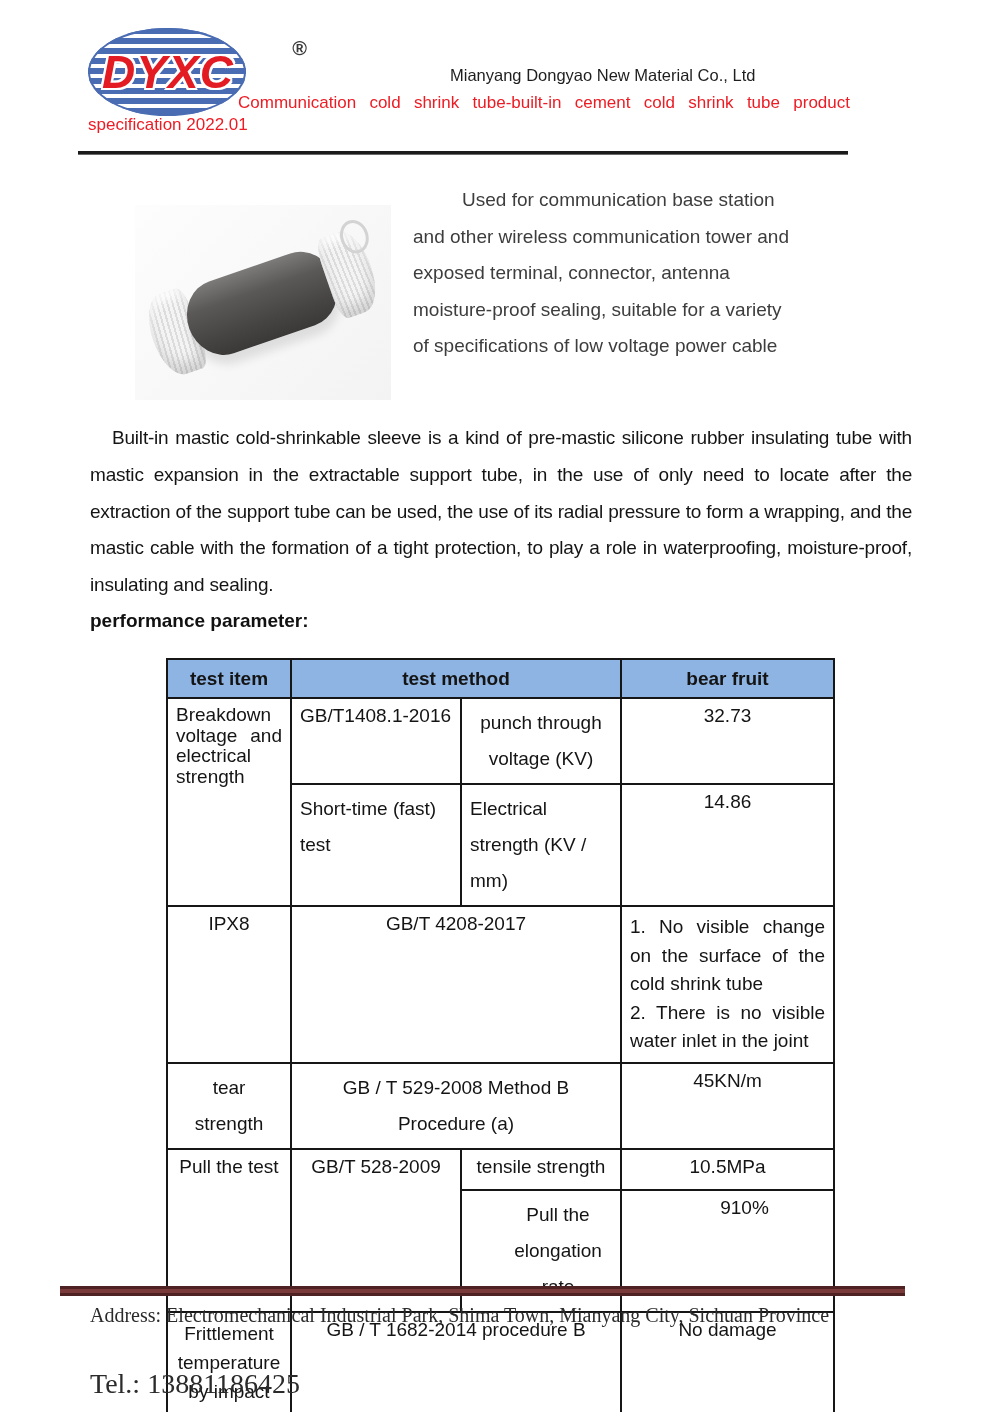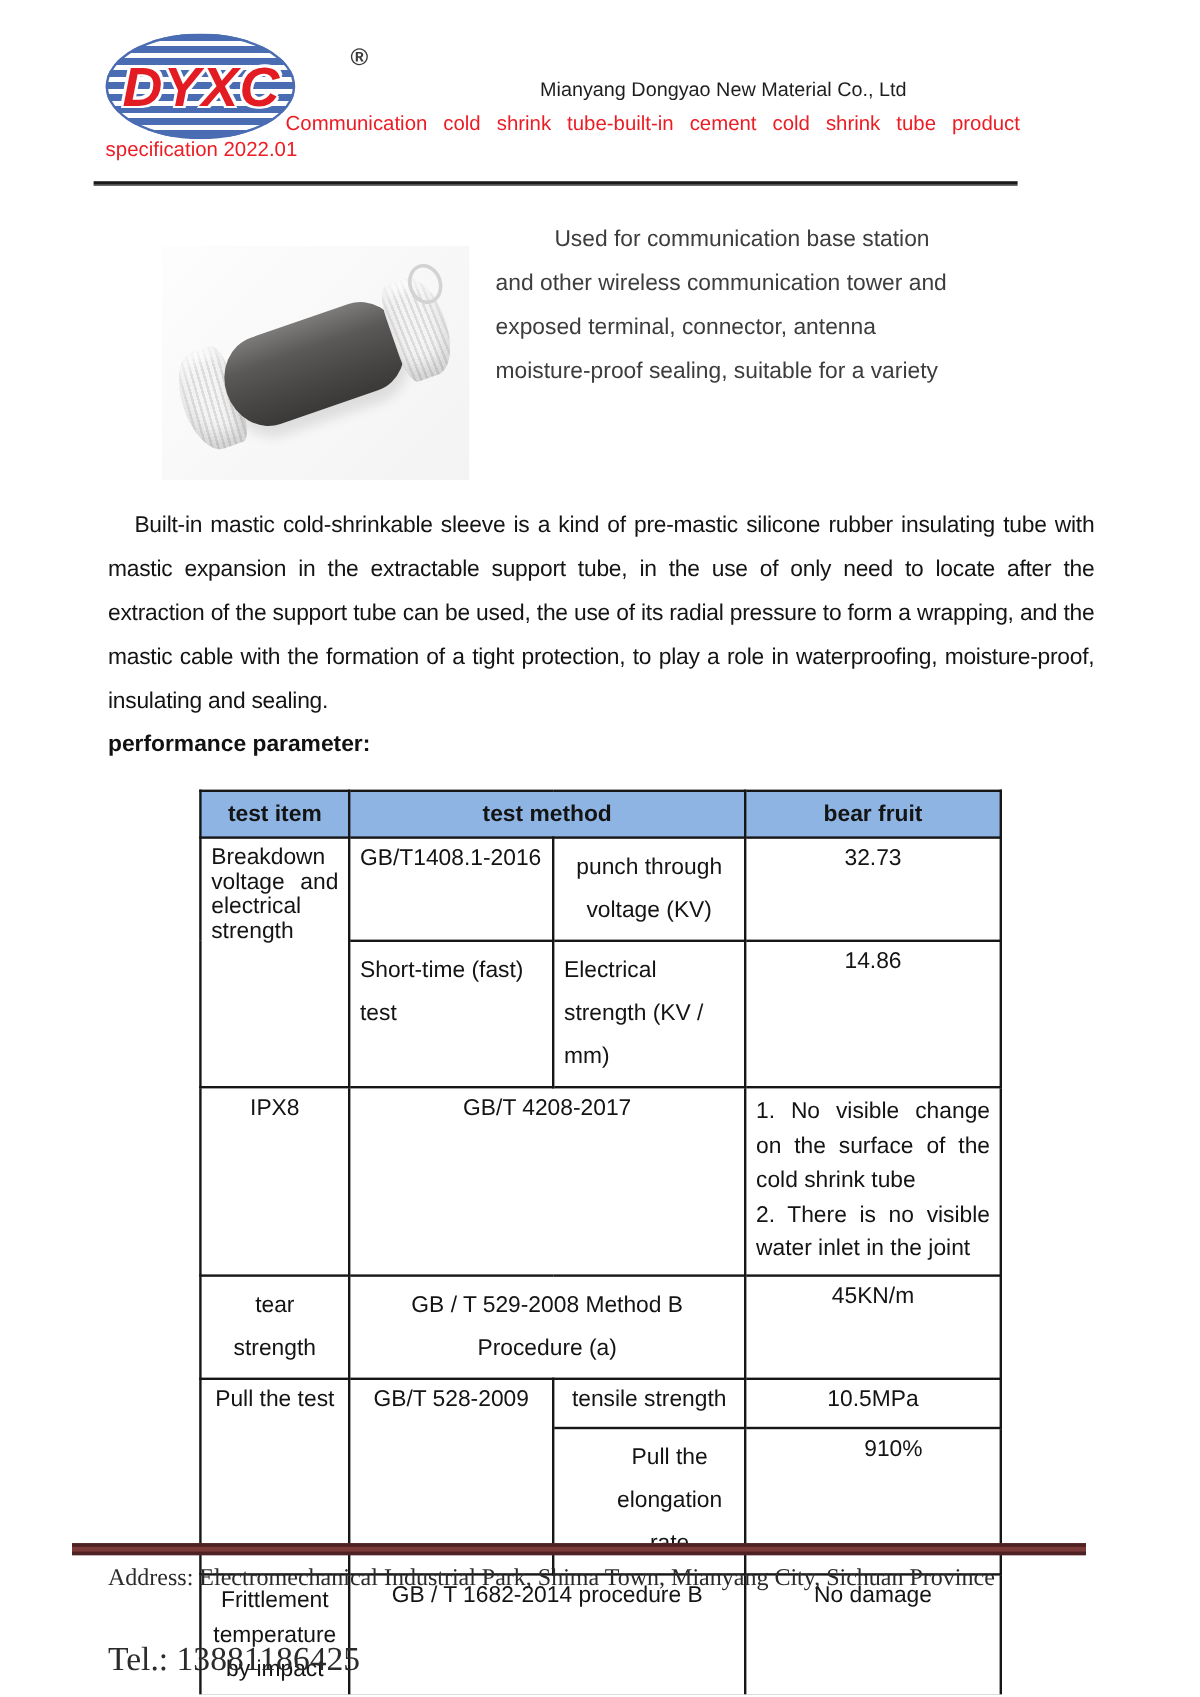--- a/index.html
+++ b/index.html
@@ -144,20 +144,21 @@
       <div class="tube-body"></div>
       <div class="tube-cap-right"></div>
       <div class="tube-ring"></div>
     </div>
   </div>
   <div class="usage">
     <div class="uline">Used for communication base station</div>
     <div class="uline">and other wireless communication tower and</div>
     <div class="uline">exposed terminal, connector, antenna</div>
     <div class="uline">moisture-proof sealing, suitable for a variety</div>
+    <div class="uline">of specifications of low voltage power cable</div>
   </div>
 
   <p class="description">Built-in mastic cold-shrinkable sleeve is a kind of pre-mastic silicone rubber insulating tube with mastic expansion in the extractable support tube, in the use of only need to locate after the extraction of the support tube can be used, the use of its radial pressure to form a wrapping, and the mastic cable with the formation of a tight protection, to play a role in waterproofing, moisture-proof, insulating and sealing.</p>
 
   <div class="perf-heading">performance parameter:</div>
 
   <table class="perf">
     <colgroup>
       <col style="width:124px">
       <col style="width:170px">

